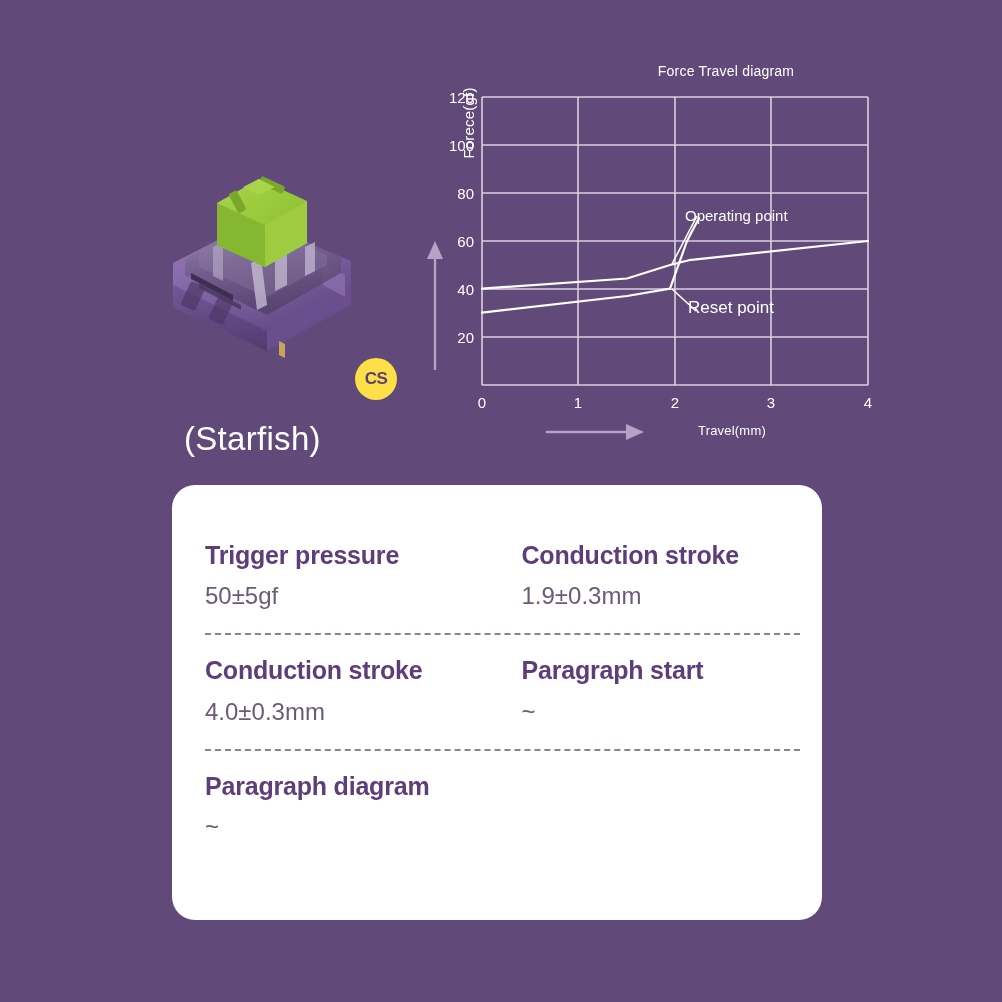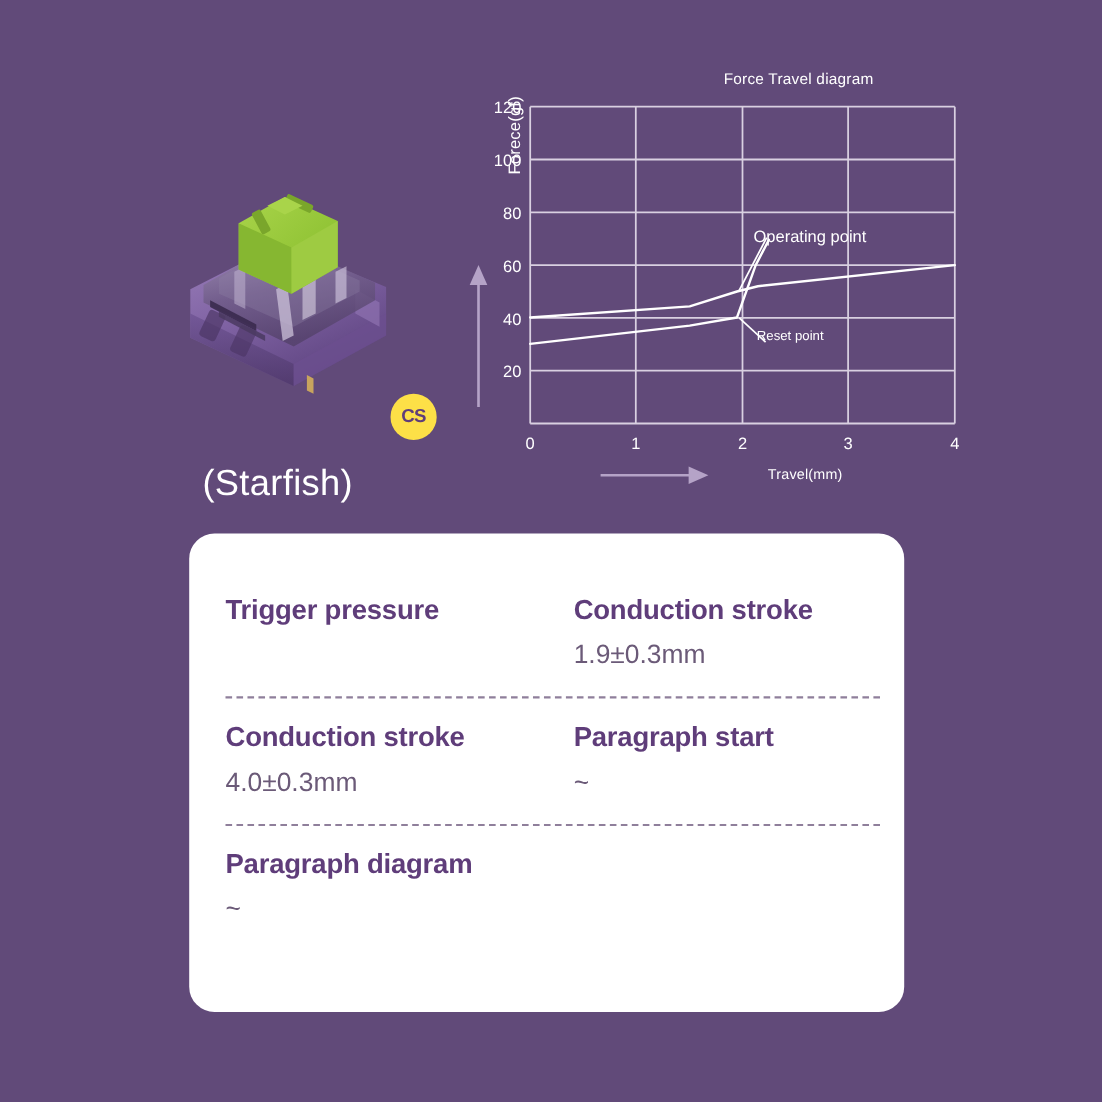--- a/index.html
+++ b/index.html
@@ -278,30 +278,31 @@
     </g>
 
     <g>
       <line x1="136" y1="377" x2="222" y2="377" stroke="#b5a3c7" stroke-width="2.4"></line>
       <path d="M234 377 L216 385 L216 369 Z" fill="#b5a3c7"></path>
     </g>
   </svg>
 
   <div style="position:absolute;left:275px;top:152px;color:#ffffff;font-size:15px;white-space:nowrap;">Operating point</div>
 
-  <div style="position:absolute;left:278px;top:243px;color:#ffffff;font-size:12px;white-space:nowrap;">Reset point</div>
+  <div style="position:absolute;left:278px;top:243px;color:#ffffff;font-size:17px;white-space:nowrap;">Reset point</div>
 
   <div id="x-axis-title">Travel(mm)</div>
 </div>
 
 <div id="spec-card">
 
   <div class="spec-row">
     <div class="spec-cell">
       <div class="spec-label">Trigger pressure</div>
+      <div class="spec-value">50±5gf</div>
     </div>
     <div class="spec-cell">
       <div class="spec-label">Conduction stroke</div>
       <div class="spec-value">1.9±0.3mm</div>
     </div>
   </div>
 
   <div class="spec-divider"></div>
 
   <div class="spec-row">

